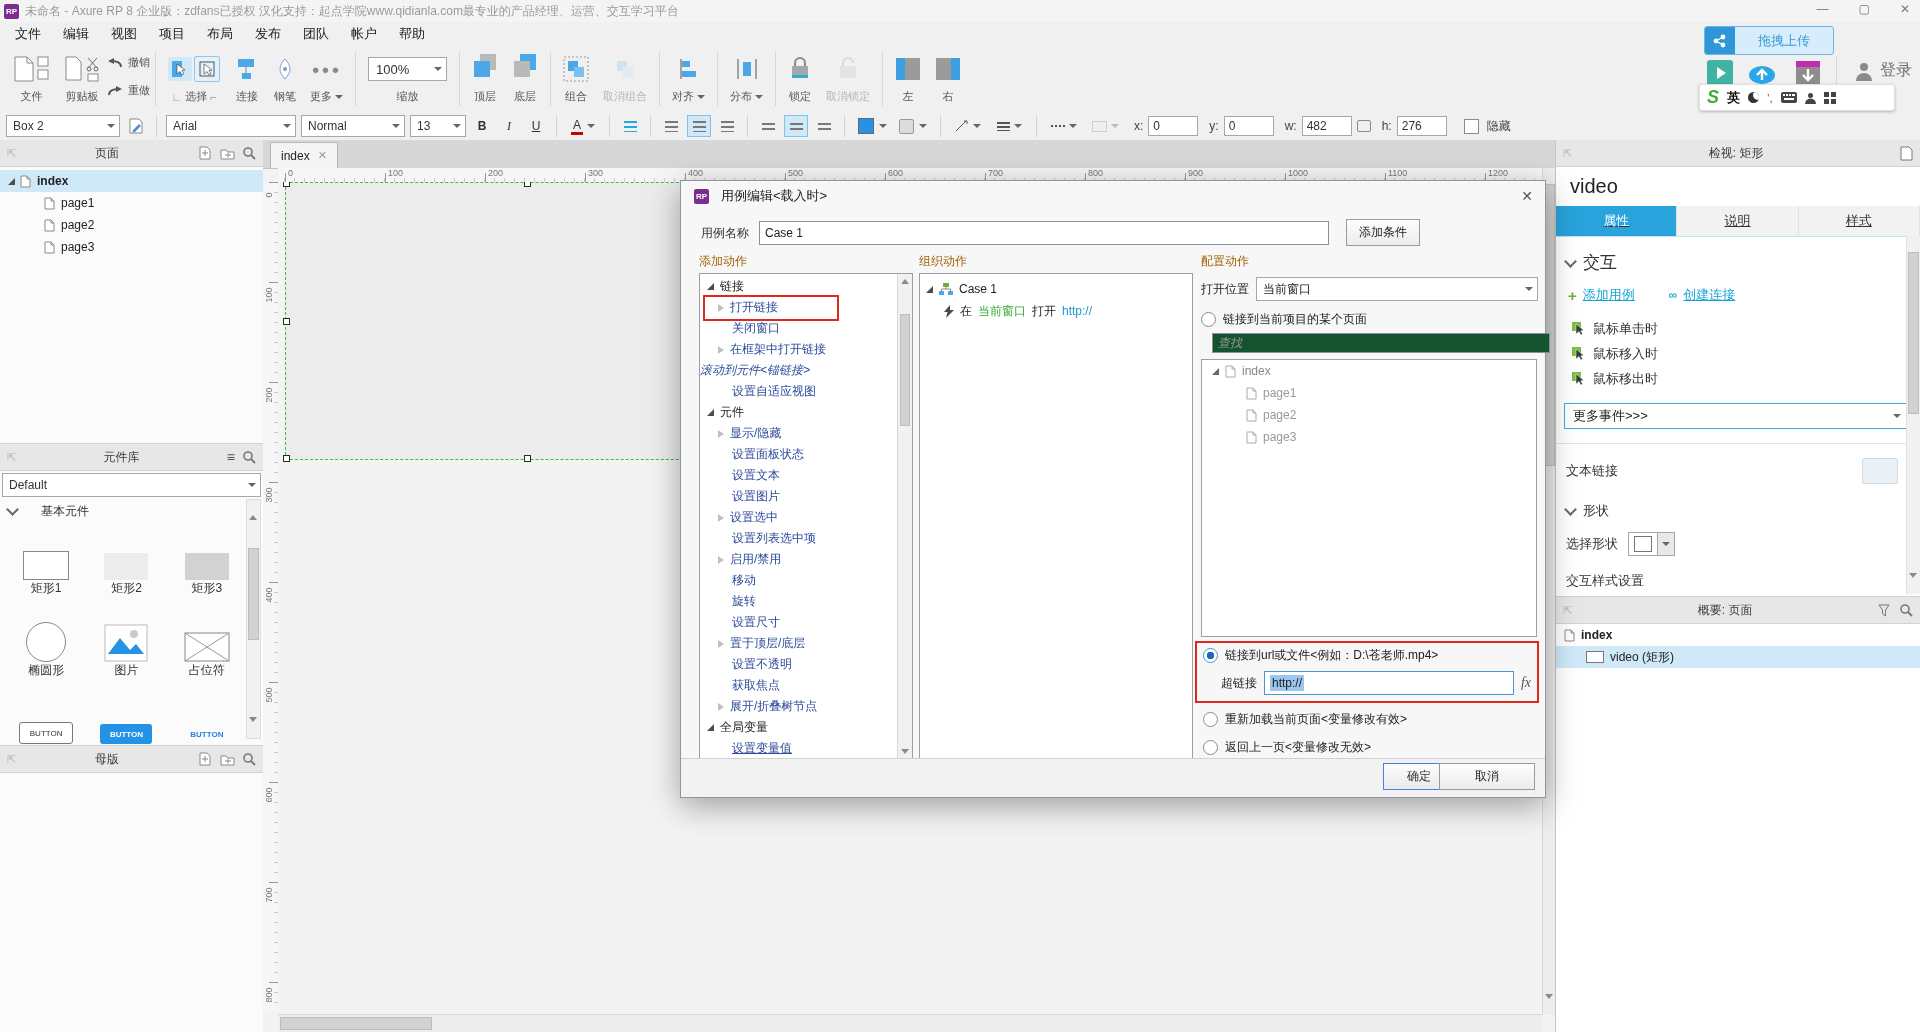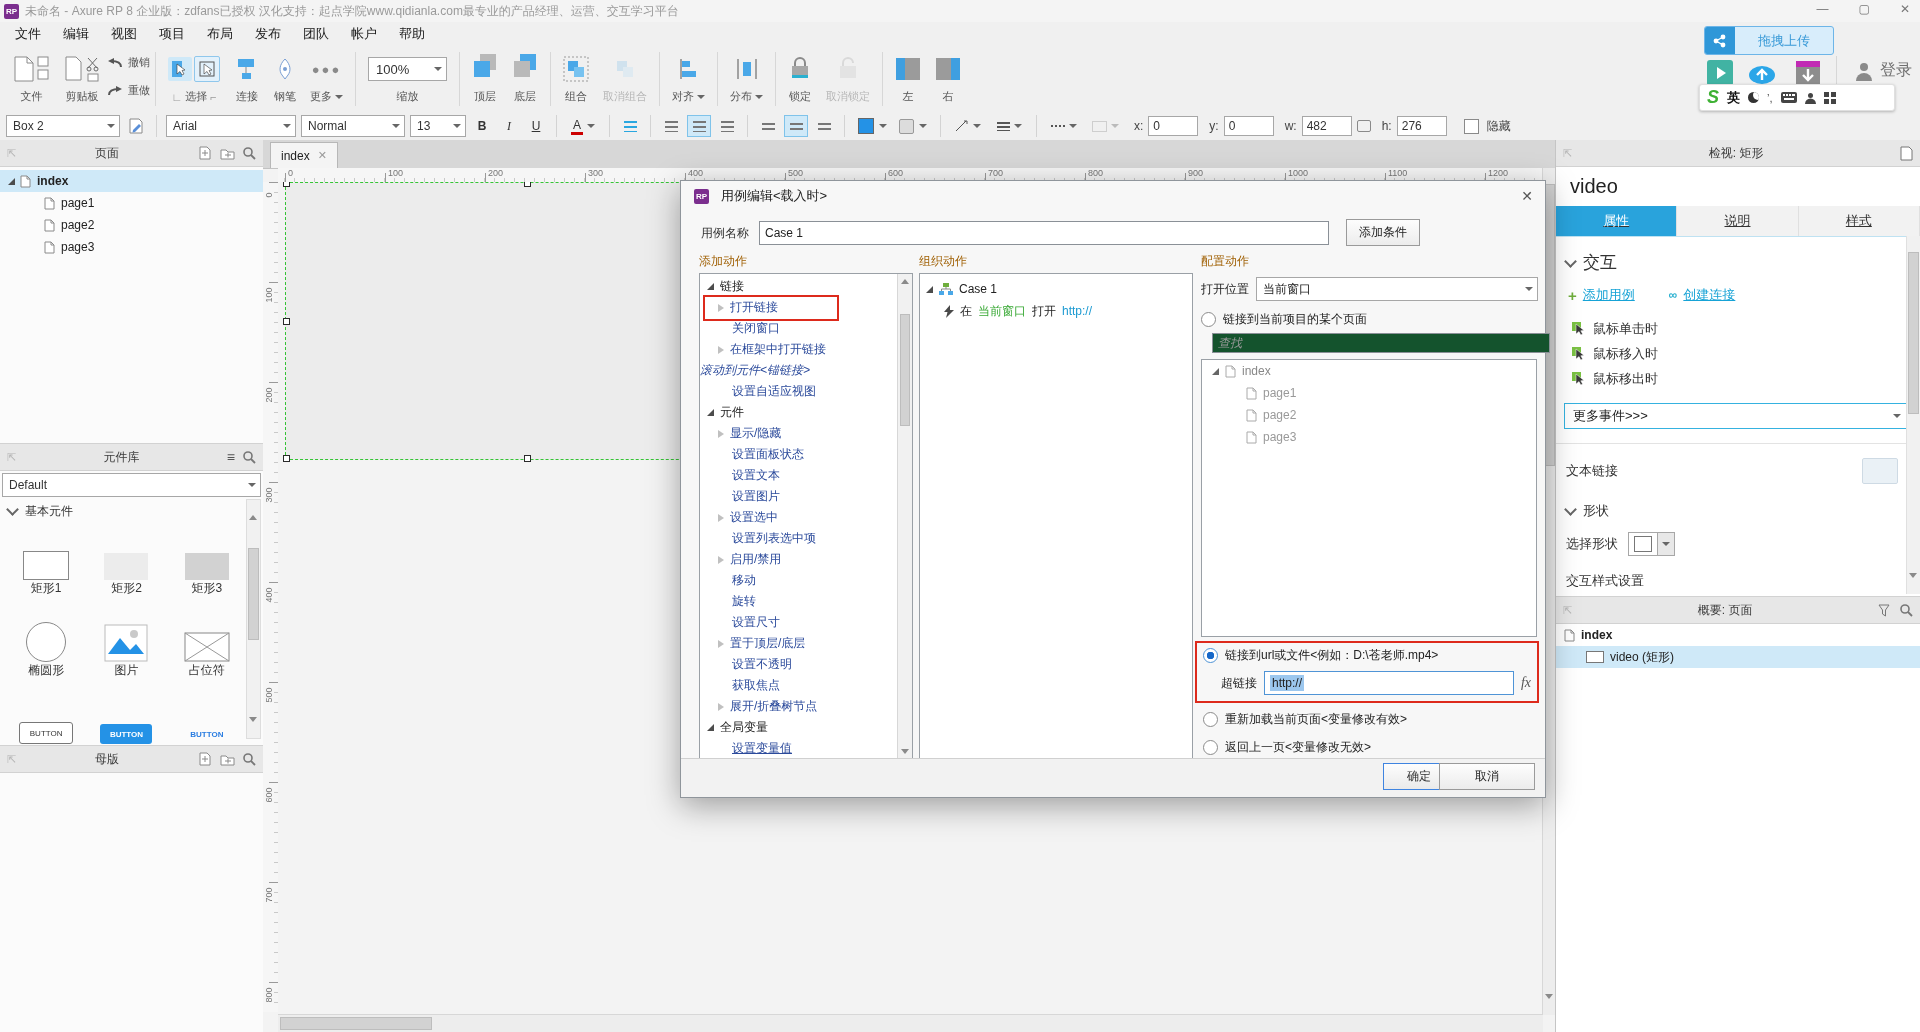--- a/index.html
+++ b/index.html
@@ -587,21 +587,21 @@
           <svg width="13" height="13">
               <circle cx="5" cy="5" r="4" fill="none" stroke="#777" stroke-width="1.6"></circle>
               <path d="M8 8 L12 12" stroke="#777" stroke-width="1.8"></path>
             </svg>
         </span>
       </div>
       <div class="sel" style="margin:2px 2px;height:22px;">
         <span>Default</span>
           <span class="caret"></span>
       </div>
-      <div class="flex" style="height:24px;gap:8px;padding-left:8px;color:#333;">
+      <div class="flex" style="height:24px;gap:24px;padding-left:8px;color:#333;">
         <span class="chev"></span>
         <span>基本元件</span>
       </div>
       <div class="wgrid">
         <div class="witem">
             <span class="sh-r1"></span>
             <span class="wlab">矩形1</span>
           </div>
         <div class="witem">
             <span class="sh-r2"></span>

